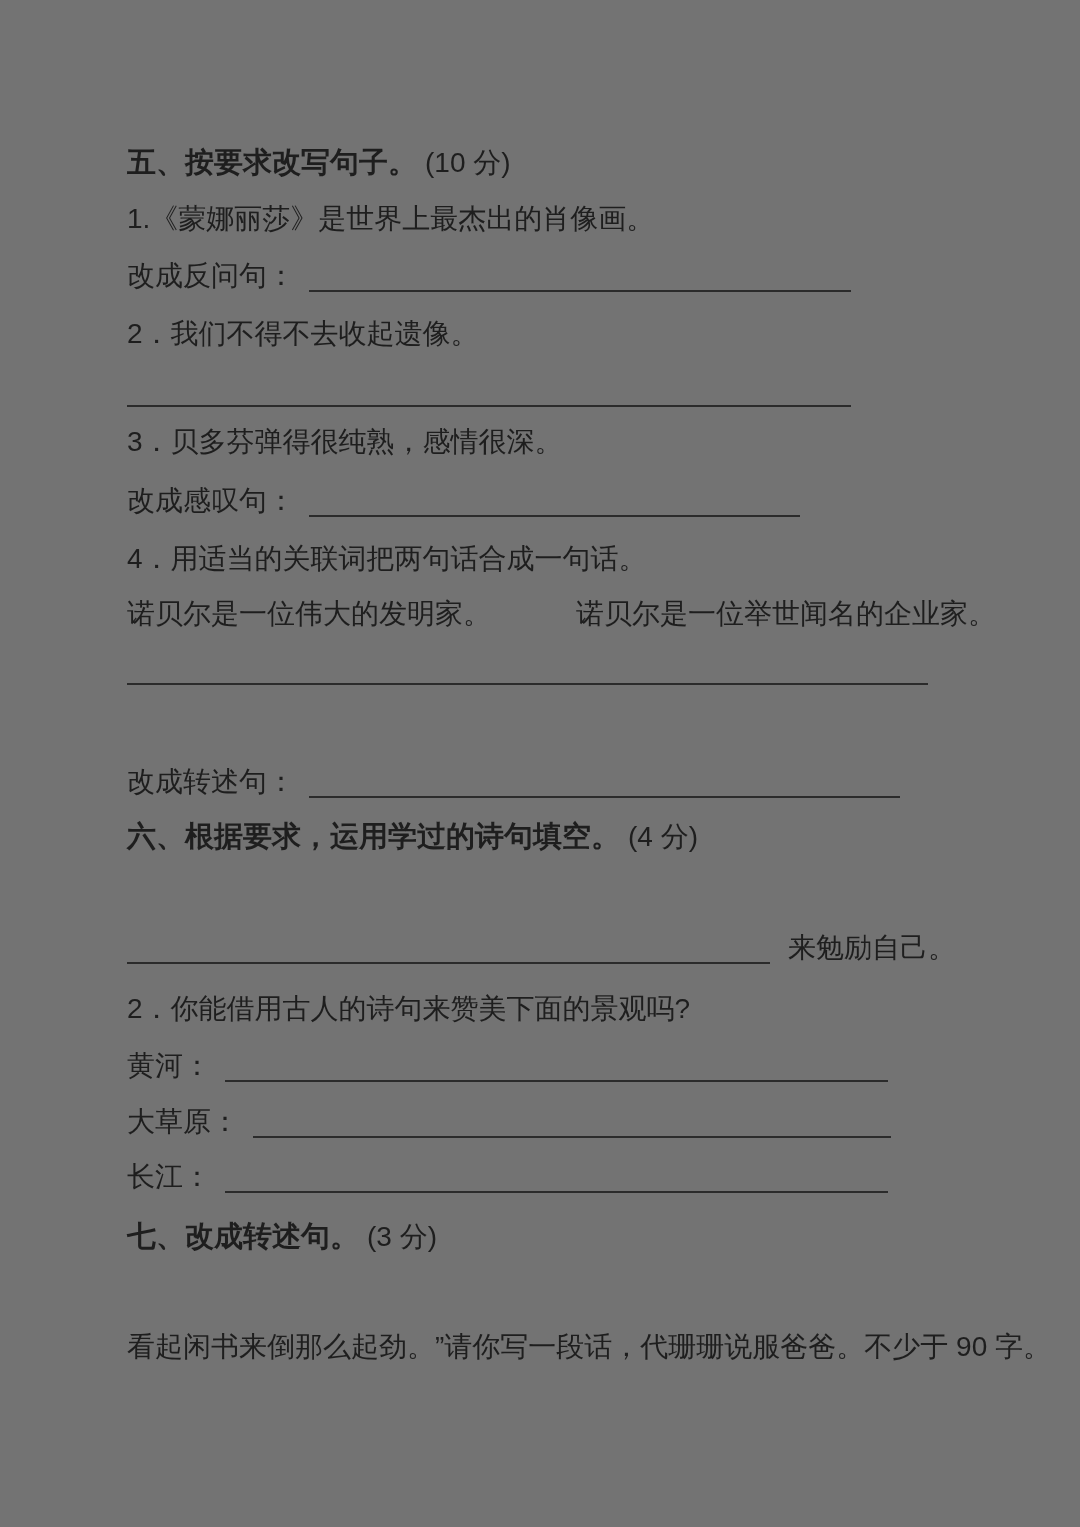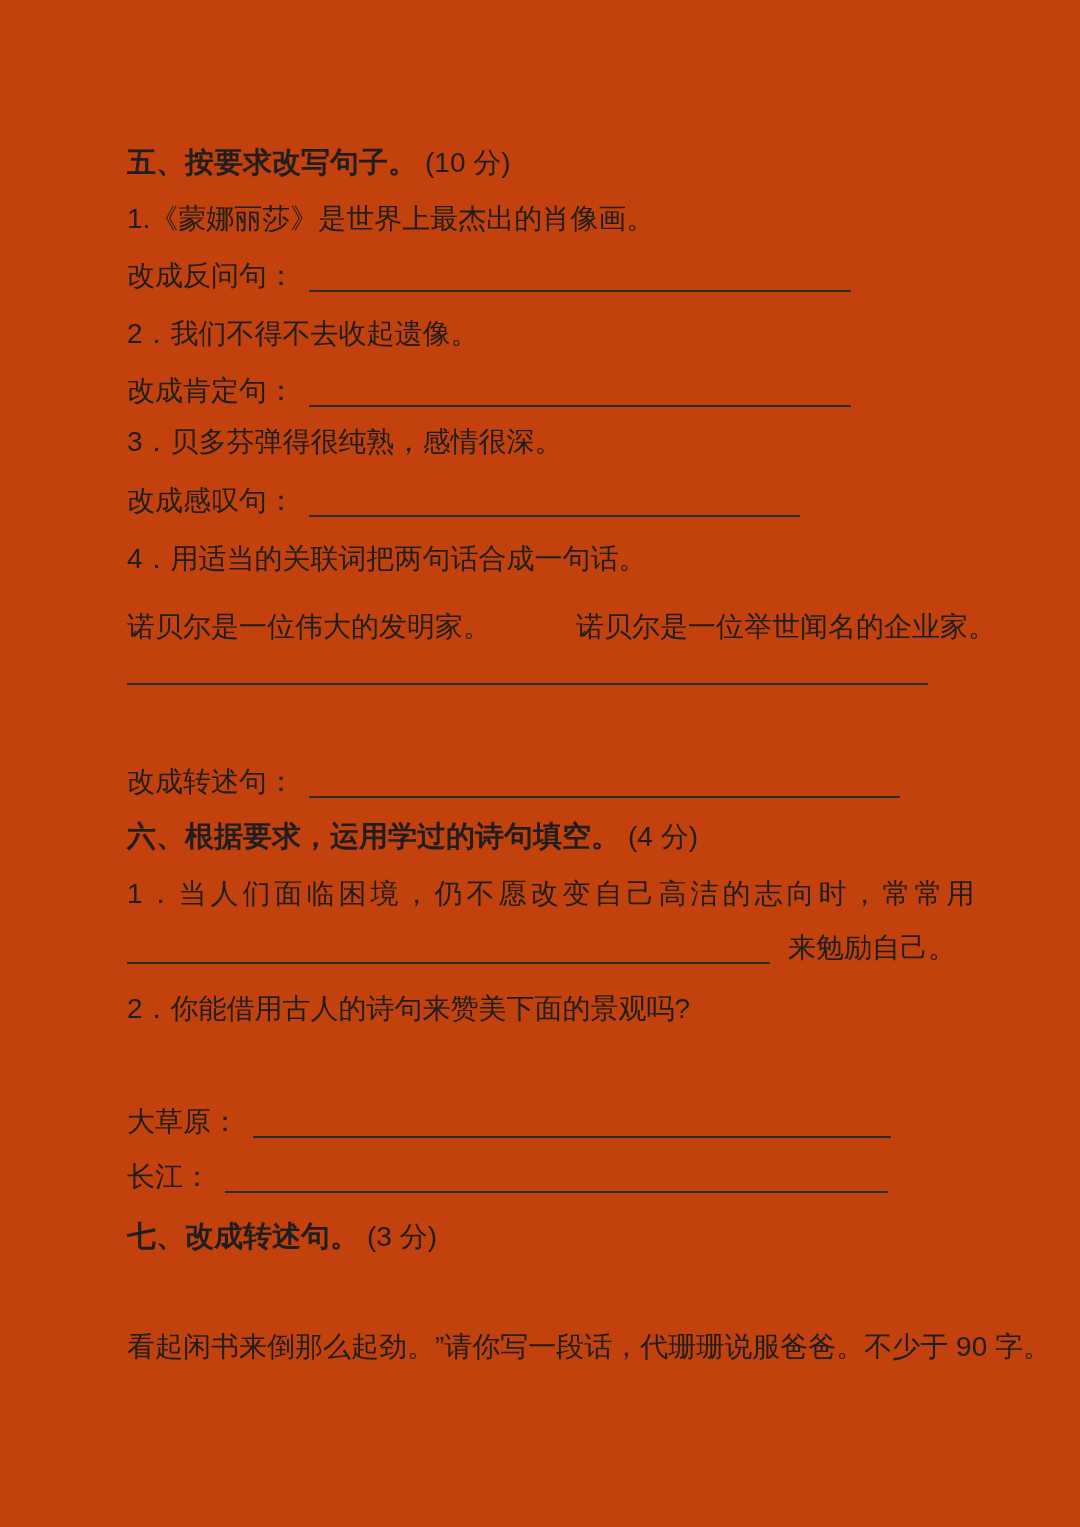--- a/index.html
+++ b/index.html
@@ -1,21 +1,21 @@
 <!DOCTYPE html>
 <html><head>
 <meta charset="utf-8">
 <style>
   html,body { margin:0; padding:0; background:#e8e8e8; }
   .page {
     position: relative;
     width: 1080px;
     height: 1527px;
     margin: 0 auto;
-    background: #c2410c;
+    background: #737373;
     color: #1e1e1e;
     font-family: "Liberation Sans", "DejaVu Sans", sans-serif;
     font-size: 28px;
     overflow: hidden;
   }
   .row {
     position: absolute;
     left: 127px;
     right: 124px;
     height: 42px;
@@ -49,53 +49,55 @@
   </div>
 
   <div class="row" style="top:198px">1.《蒙娜丽莎》是世界上最杰出的肖像画。</div>
   <div class="row blank-row" style="top:255px">
     <span class="lbl">改成反问句：</span>
     <span class="blank" style="margin-right:105px"></span>
   </div>
 
   <div class="row" style="top:313px">2．我们不得不去收起遗像。</div>
   <div class="row blank-row" style="top:370px">
-    <span class="lbl">改成肯定句：</span>
     <span class="blank" style="margin-right:105px"></span>
   </div>
 
   <div class="row" style="top:421px">3．贝多芬弹得很纯熟，感情很深。</div>
   <div class="row blank-row" style="top:480px">
     <span class="lbl">改成感叹句：</span>
     <span class="blank" style="margin-right:156px"></span>
   </div>
 
   <div class="row" style="top:538px">4．用适当的关联词把两句话合成一句话。</div>
-  <div class="row" style="top:606px">
+  <div class="row" style="top:593px">
     <span>诺贝尔是一位伟大的发明家。</span><span class="nobel-part2">诺贝尔是一位举世闻名的企业家。</span>
   </div>
   <div class="row fullline" style="top:641px; right:152px"></div>
 
   <div class="row blank-row" style="top:761px">
     <span class="lbl">改成转述句：</span>
     <span class="blank" style="margin-right:56px"></span>
   </div>
 
   <div class="row heading" style="top:815px">
     <span>六、根据要求，运用学过的诗句填空。</span><span class="score">(4 分)</span>
   </div>
 
-  <div class="row spread" style="top:873px">1．当人们面临困境，仍不愿改变自己高洁的志向时，常常用</div>
   <div class="row blank-row" style="top:927px">
     <span class="blank"></span>
     <span class="tail">来勉励自己。</span>
   </div>
 
   <div class="row" style="top:988px">2．你能借用古人的诗句来赞美下面的景观吗?</div>
 
+  <div class="row blank-row" style="top:1045px">
+    <span class="lbl">黄河：</span>
+    <span class="blank" style="margin-right:68px"></span>
+  </div>
   <div class="row blank-row" style="top:1156px">
     <span class="lbl">长江：</span>
     <span class="blank" style="margin-right:68px"></span>
   </div>
   <div class="row blank-row" style="top:1101px">
     <span class="lbl">大草原：</span>
     <span class="blank" style="margin-right:65px"></span>
   </div>
 
   <div class="row heading" style="top:1215px">

